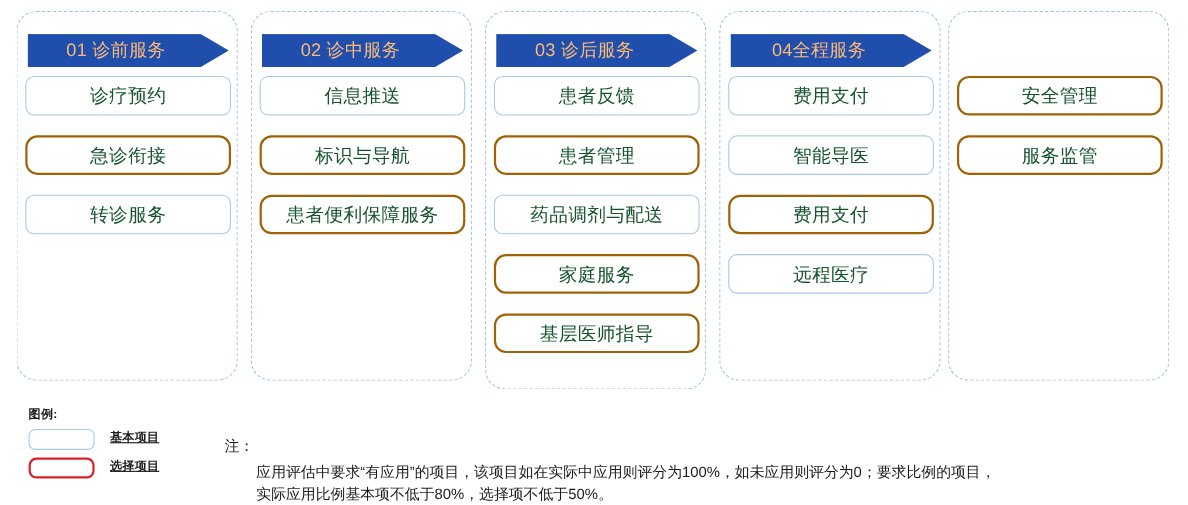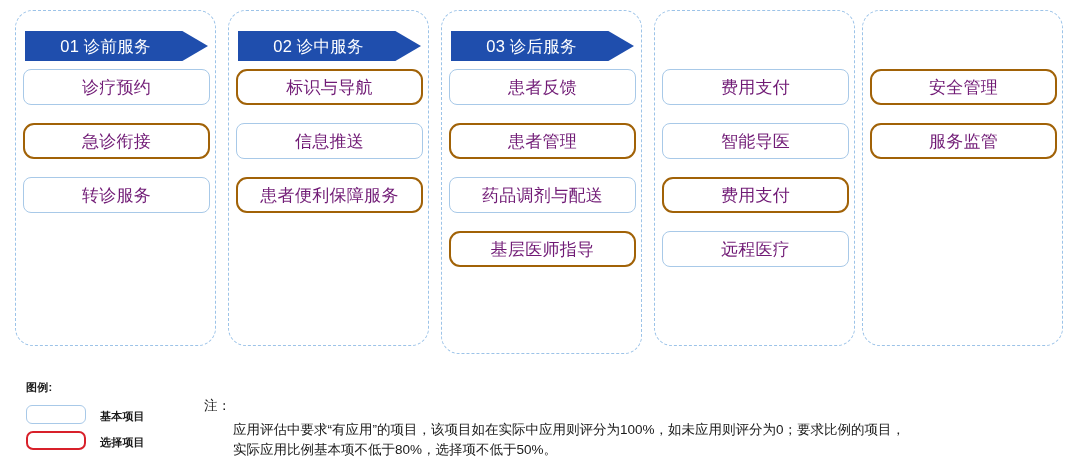--- a/index.html
+++ b/index.html
@@ -43,21 +43,21 @@
   .col-4 { left: 862px; }
 
   
   .col-header {
     position: absolute;
     left: 9px;
     top: 20px;
     width: 183px;
     height: 30px;
     background: #1F4EAD;
-    color: #ffffff;
+    color: #fdba74;
     font-size: 16.5px;
     line-height: 30px;
     text-align: center;
     letter-spacing: .2px;
     -webkit-clip-path: polygon(0 0, 86% 0, 100% 50%, 86% 100%, 0 100%);
     clip-path: polygon(0 0, 86% 0, 100% 50%, 86% 100%, 0 100%);
     box-sizing: border-box;
     padding-right: 22px;
     white-space: nowrap;
     overflow: hidden;
@@ -72,53 +72,54 @@
   }
   .item {
     height: 36px;
     margin-bottom: 18px;
     border-radius: 9px;
     box-sizing: border-box;
     display: flex;
     align-items: center;
     justify-content: center;
     font-size: 17px;
-    color: #701a75;
+    color: #14532d;
     background: #ffffff;
     white-space: nowrap;
     letter-spacing: .3px;
   }
   .item.basic {
     border: 1.3px solid #a8c9e8;
     border-radius: 8px;
   }
   .item.select {
     border: 2px solid #a16207;
     border-radius: 11px;
   }
 
   
   #legend {
     position: absolute;
     left: 26px;
-    top: 380px;
+    top: 369px;
     width: 180px;
   }
   #legend-title {
     font-size: 11px;
     font-weight: bold;
     color: #1a1a1a;
     margin-bottom: 6px;
     letter-spacing: .2px;
   }
   .legend-row {
     display: flex;
-    align-items: flex-end;
+    align-items: flex-start;
     height: 23px;
     margin-bottom: 3px;
+    text-decoration: underline;
   }
   .legend-swatch {
     width: 60px;
     height: 19px;
     box-sizing: border-box;
     background: #ffffff;
     flex: 0 0 auto;
   }
   .legend-swatch.basic {
     border: 1.3px solid #a8c9e8;
@@ -167,35 +168,37 @@
       <div class="col-header">01 诊前服务</div>
       <div class="items">
         <div class="item basic">诊疗预约</div>
         <div class="item select">急诊衔接</div>
         <div class="item basic">转诊服务</div>
       </div>
     </div>
     <div class="column col-1">
       <div class="col-header">02 诊中服务</div>
       <div class="items">
+        <div class="item basic">信息推送</div>
         <div class="item select">标识与导航</div>
-        <div class="item basic">信息推送</div>
         <div class="item select">患者便利保障服务</div>
       </div>
     </div>
     <div class="column col-2">
       <div class="col-header">03 诊后服务</div>
       <div class="items">
         <div class="item basic">患者反馈</div>
         <div class="item select">患者管理</div>
         <div class="item basic">药品调剂与配送</div>
+        <div class="item select">家庭服务</div>
         <div class="item select">基层医师指导</div>
       </div>
     </div>
     <div class="column col-3">
+      <div class="col-header">04全程服务</div>
       <div class="items">
         <div class="item basic">费用支付</div>
         <div class="item basic">智能导医</div>
         <div class="item select">费用支付</div>
         <div class="item basic">远程医疗</div>
       </div>
     </div>
     <div class="column col-4">
       <div class="items">
         <div class="item select">安全管理</div>

